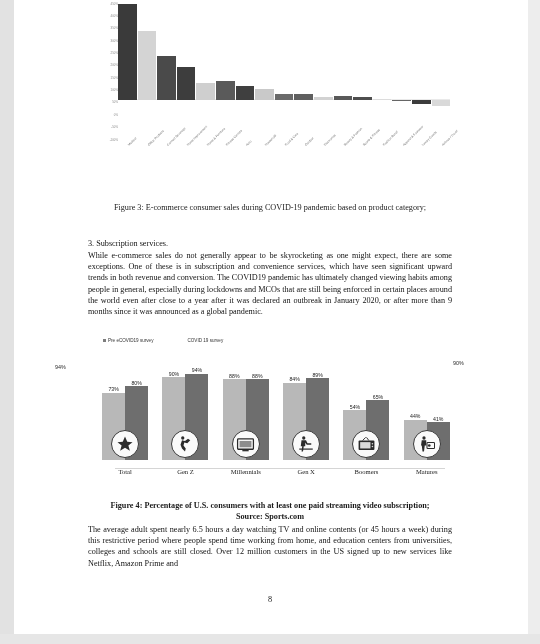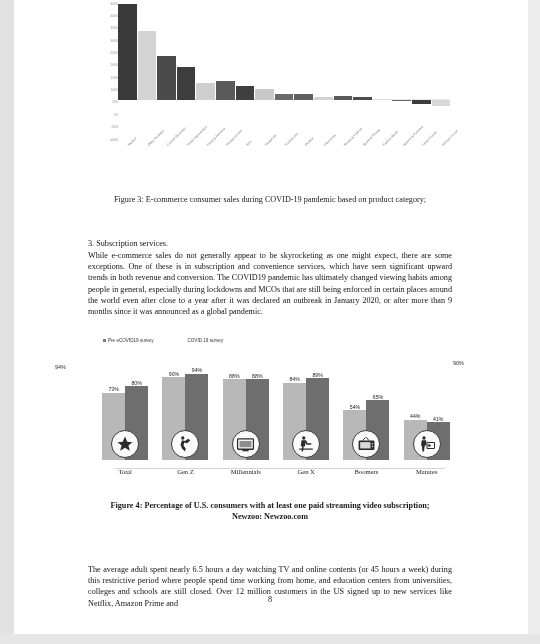--- a/index.html
+++ b/index.html
@@ -203,21 +203,21 @@
           <div class="xl">
             <span>Luxury Goods</span>
           </div>
           <div class="xl">
             <span>Airlines / Travel</span>
           </div>
         </div>
     </div>
   </div>
 
-  <div class="caption" style="top:194px;">
+  <div class="caption" style="top:202px;">
     <div>Figure 3: E-commerce consumer sales during COVID-19 pandemic based on product category;</div>
   </div>
 
   <div class="body" style="top:238px;">
     <p>3. Subscription services.</p>
   </div>
   <div class="body" style="top:250px;">
     <p class="indent">While e-commerce sales do not generally appear to be skyrocketing as one might expect, there are some exceptions. One of these is in subscription and convenience services, which have seen significant upward trends in both revenue and conversion. The COVID19 pandemic has ultimately changed viewing habits among people in general, especially during lockdowns and MCOs that are still being enforced in certain places around the world even after close to a year after it was declared an outbreak in January 2020, or after more than 9 months since it was announced as a global pandemic.</p>
   </div>
 
@@ -344,21 +344,21 @@
         <div class="gname">Gen Z</div>
         <div class="gname">Millennials</div>
         <div class="gname">Gen X</div>
         <div class="gname">Boomers</div>
         <div class="gname">Matures</div>
       </div>
   </div>
 
   <div class="caption" style="top:500px;font-weight:bold;">
     <div>Figure 4: Percentage of U.S. consumers with at least one paid streaming video subscription;</div>
-    <div>Newzoo: Newzoo.com</div>
-  </div>
-
-  <div class="body" style="top:564px;">
+    <div>Source: Sports.com</div>
+  </div>
+
+  <div class="body" style="top:524px;">
     <p>The average adult spent nearly 6.5 hours a day watching TV and online contents (or 45 hours a week) during this restrictive period where people spend time working from home, and education centers from universities, colleges and schools are still closed. Over 12 million customers in the US signed up to new services like Netflix, Amazon Prime and</p>
   </div>
 
   <div class="pageno" style="top:595px;">8</div>
 </div>
 
 </body></html>

